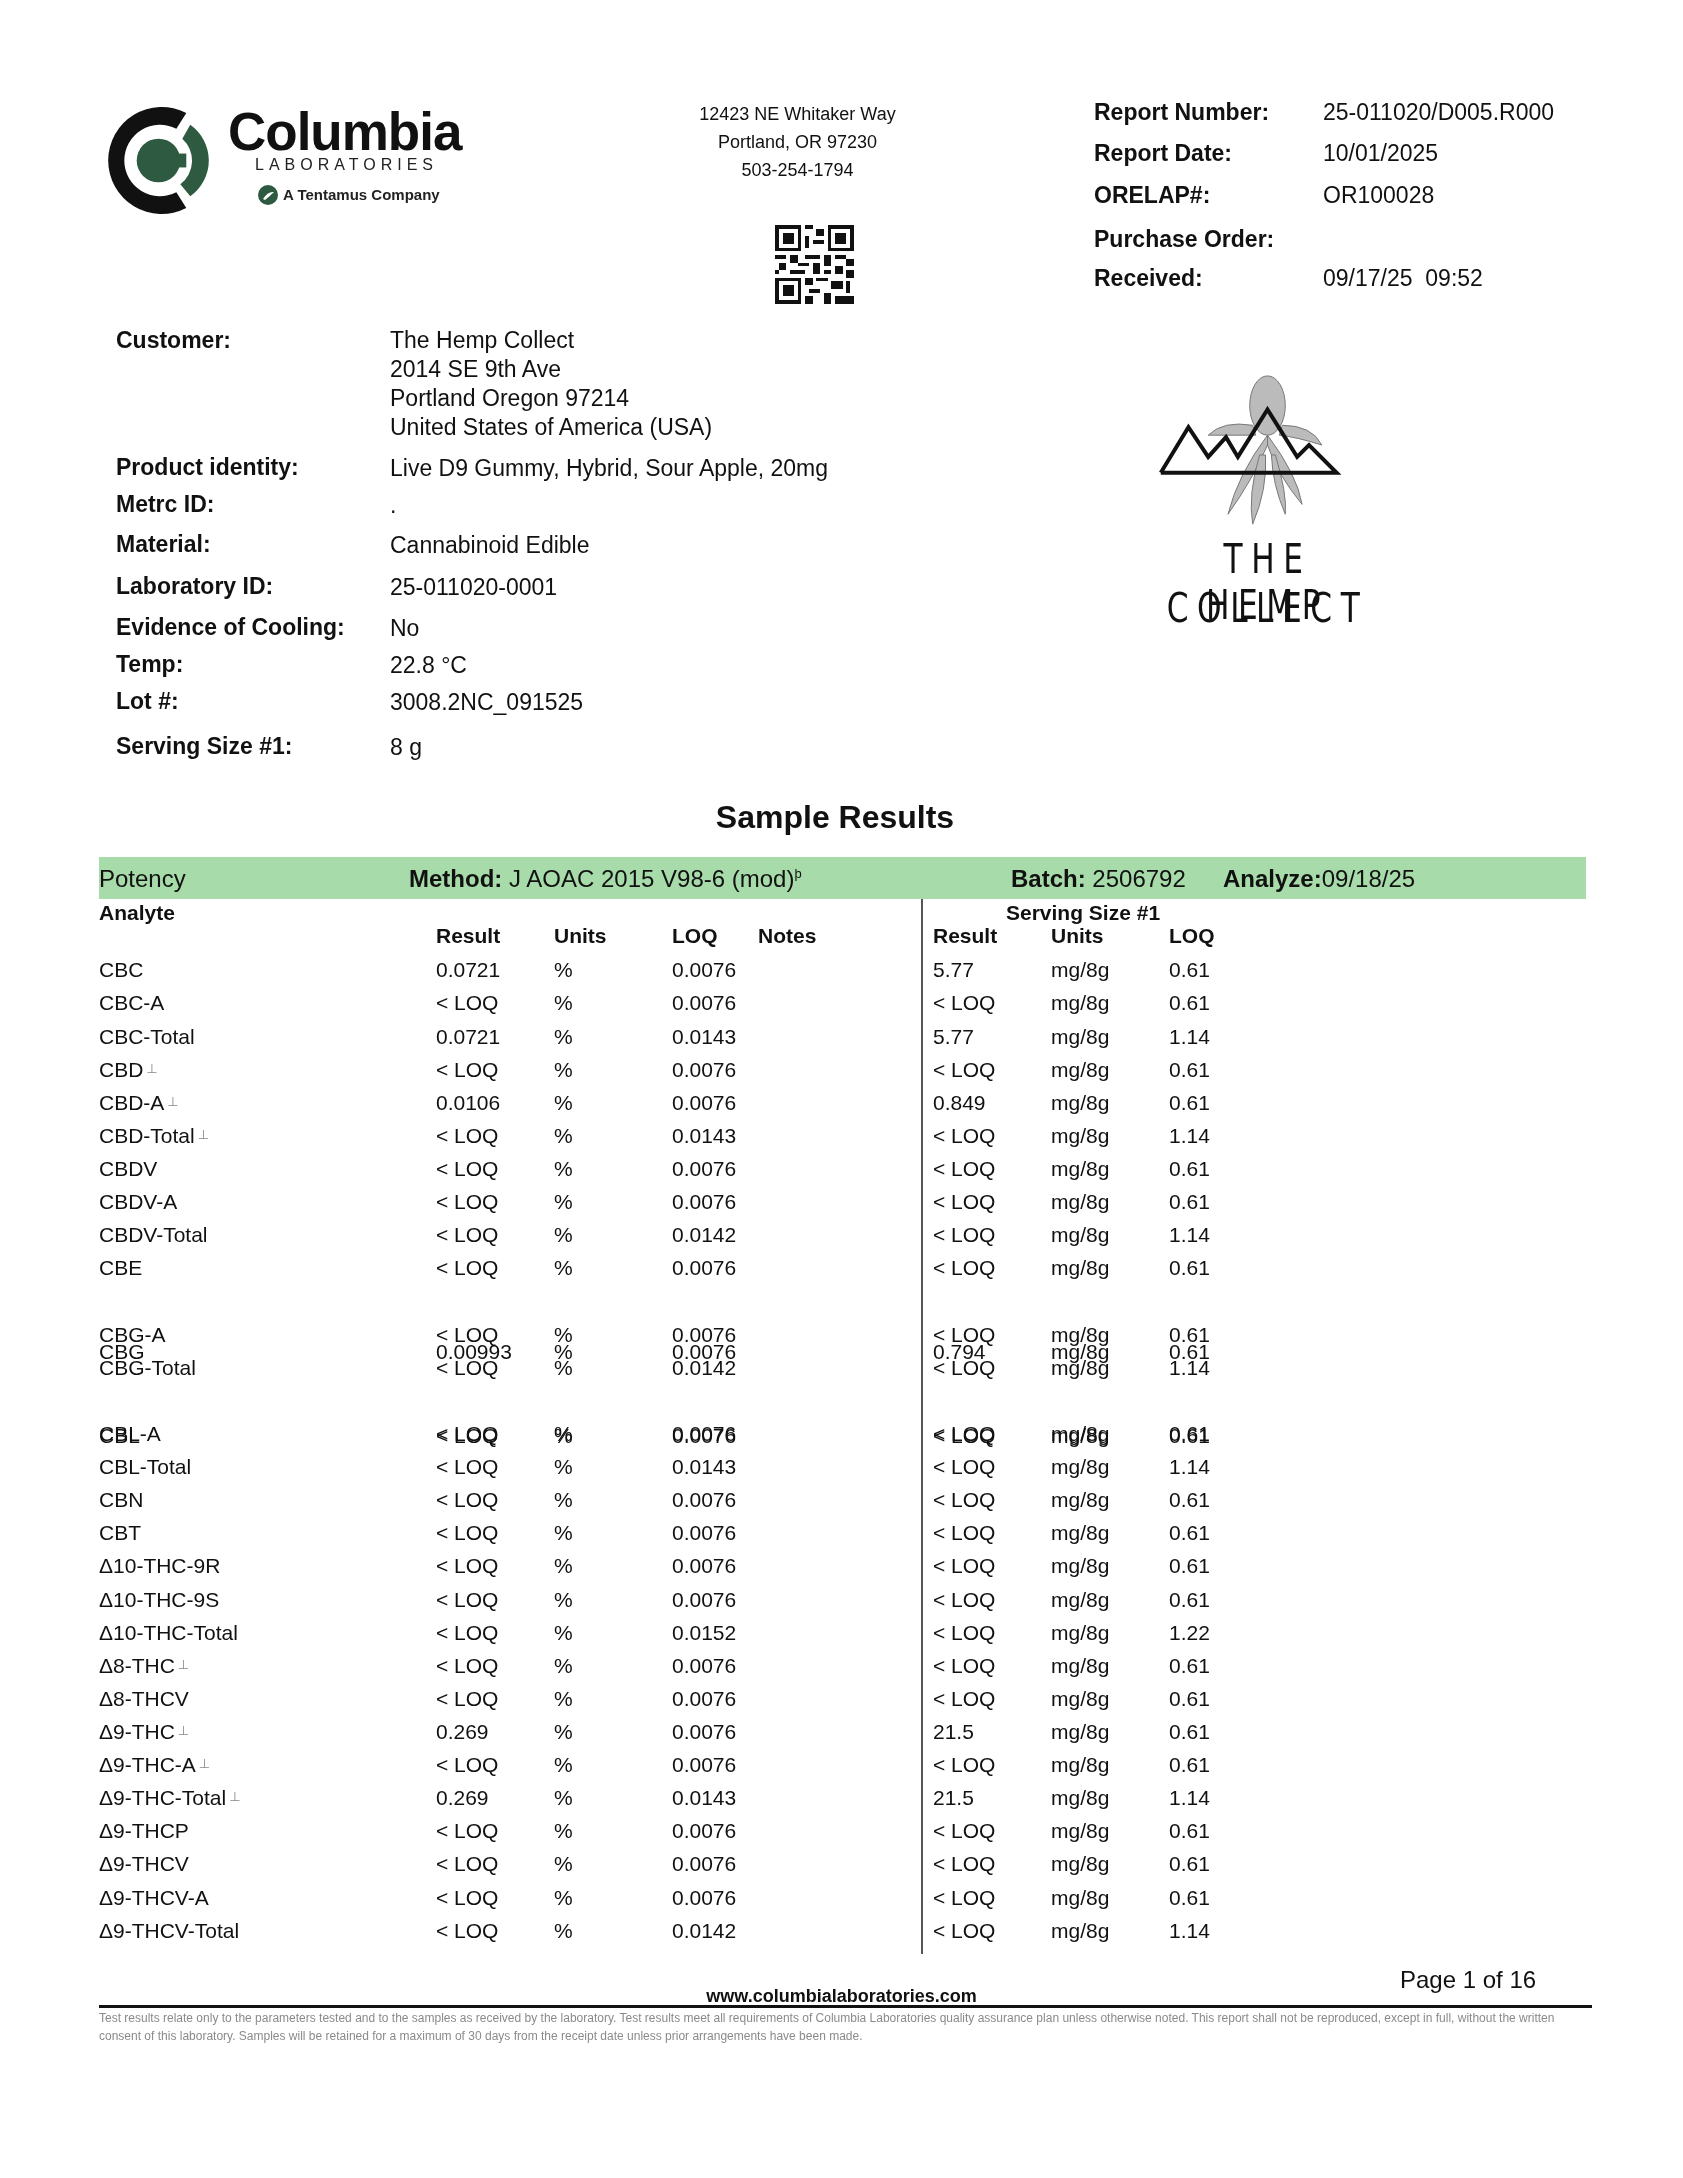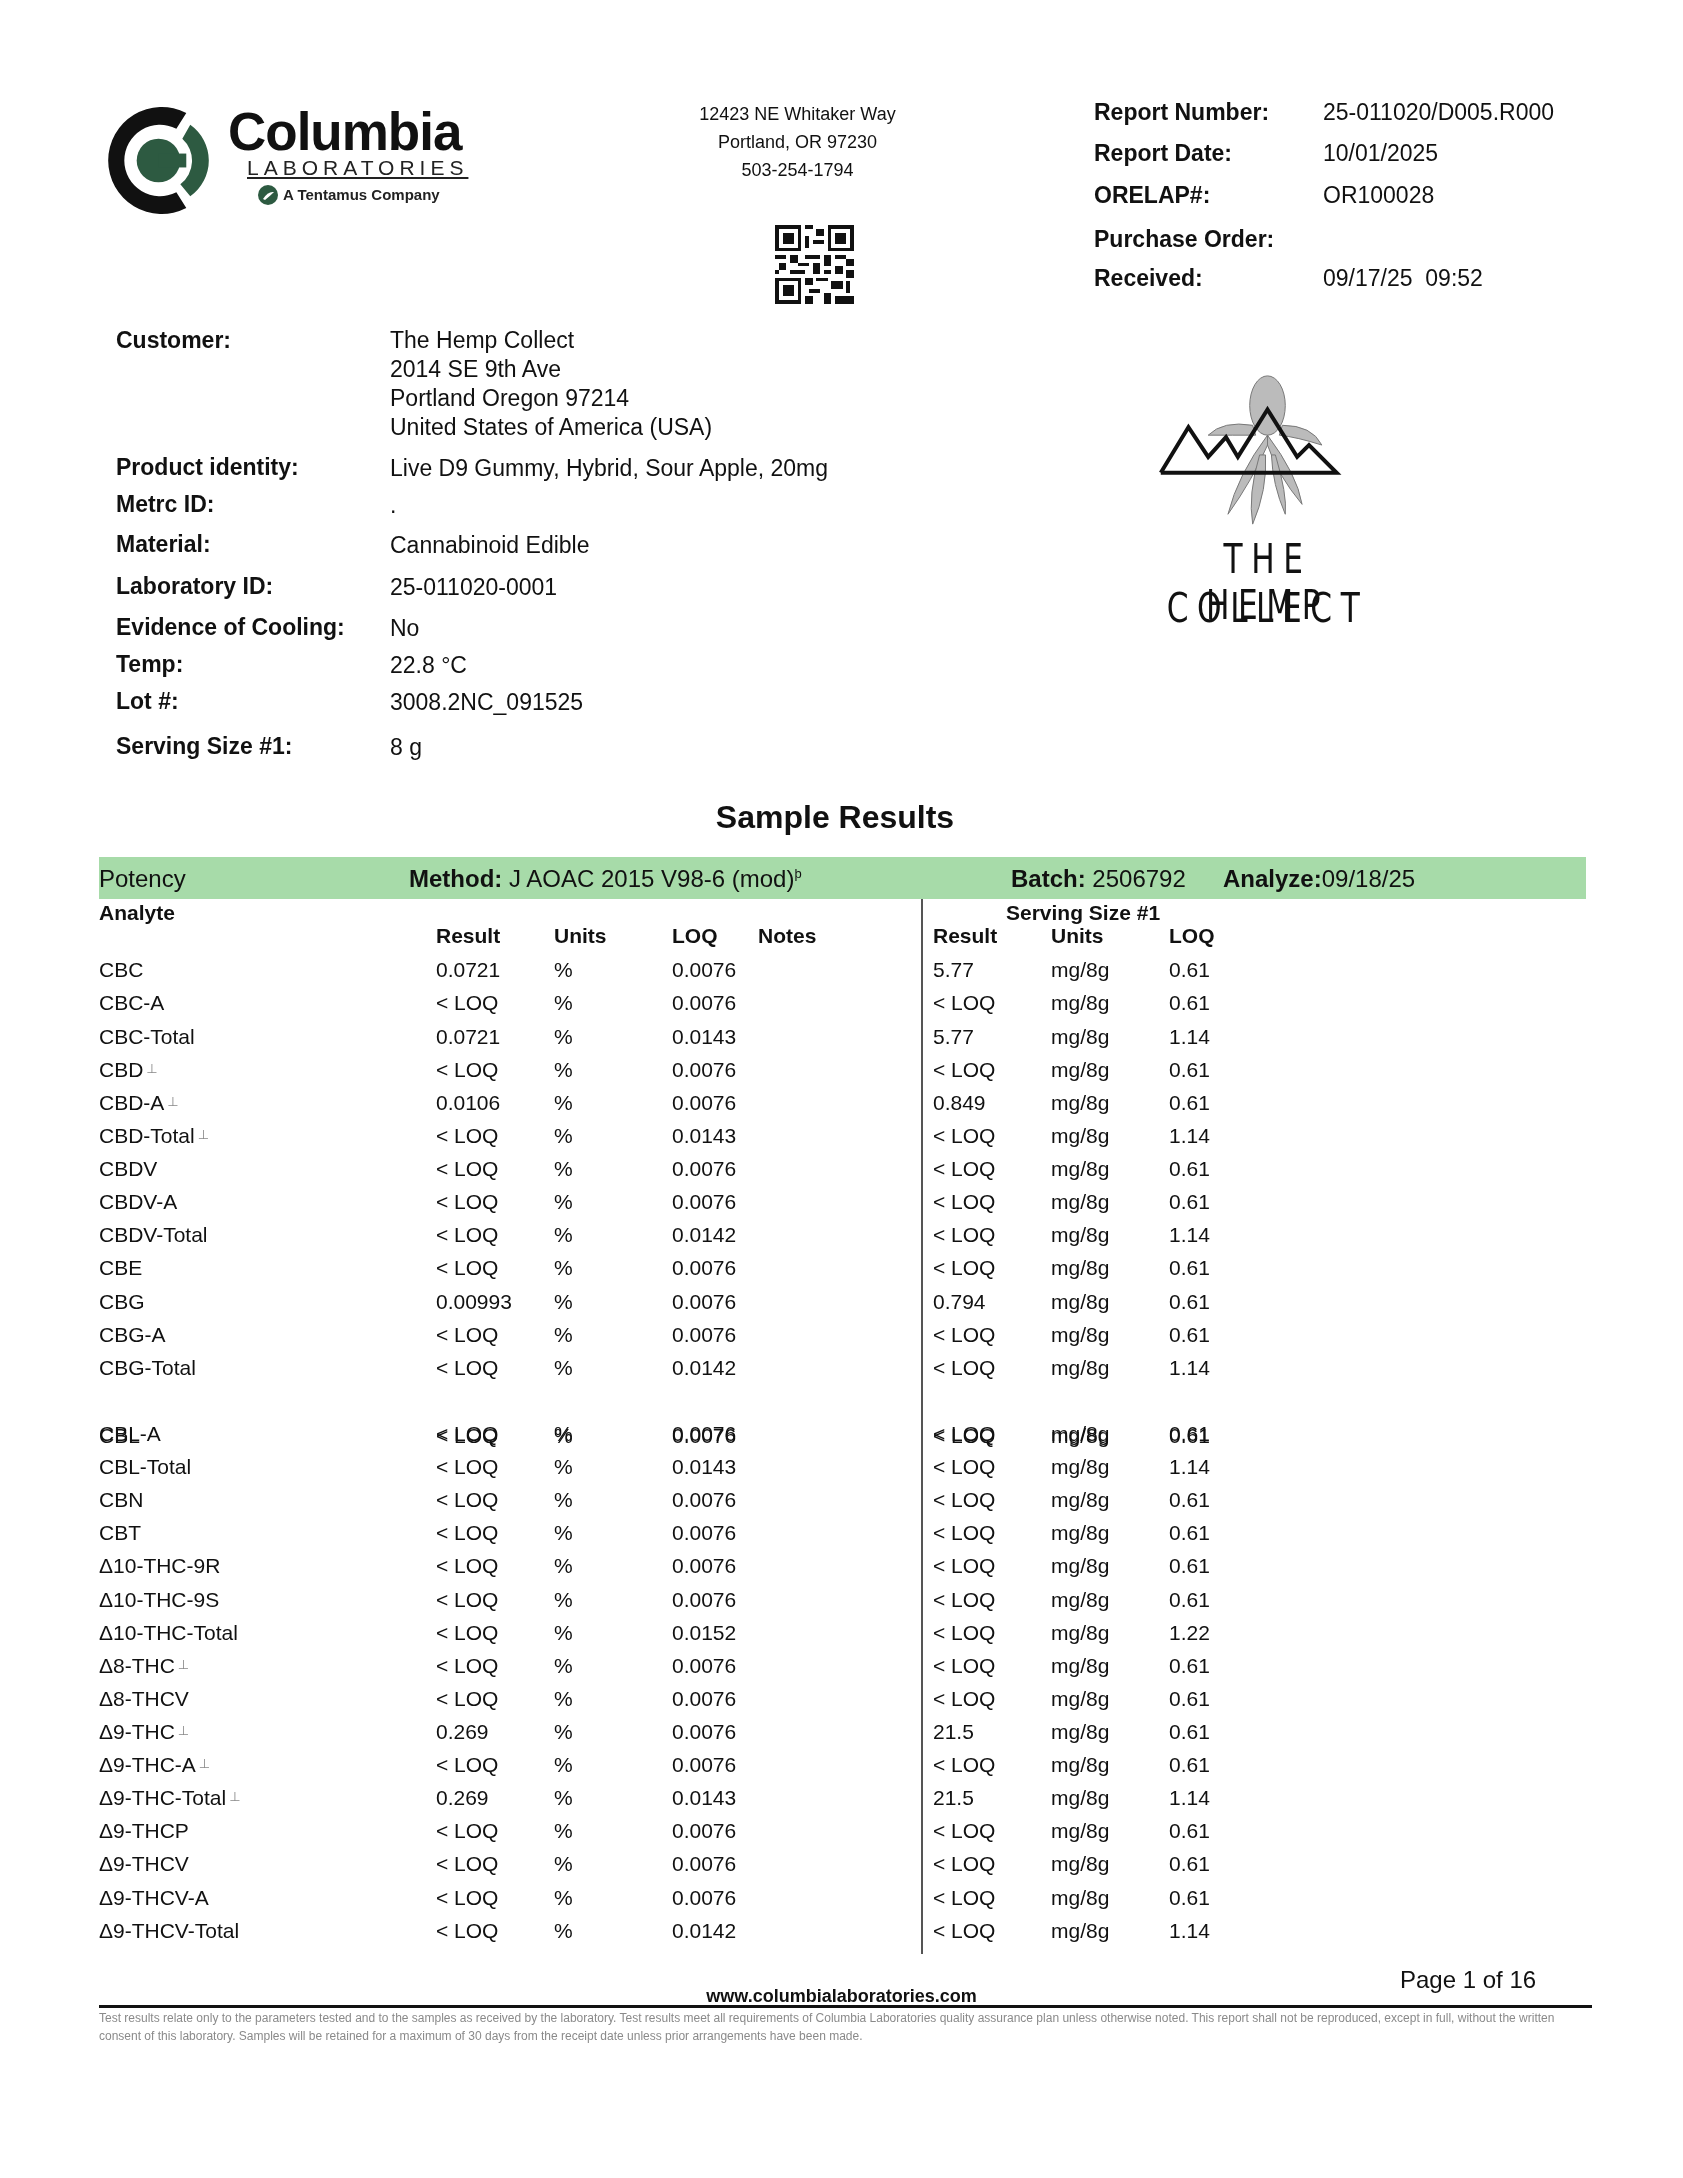--- a/index.html
+++ b/index.html
@@ -2,21 +2,21 @@
 <html><head>
 <meta charset="utf-8">
 <style>
   html, body { margin: 0; padding: 0; background: #ffffff; }
   body { width: 1683px; height: 2178px; position: relative; font-family: "Liberation Sans", sans-serif; color: #111; overflow: hidden; }
   .abs { position: absolute; }
 
   
   #lab-logo { left: 99px; top: 99px; width: 376px; height: 119px; }
   .logo-word { position: absolute; left: 129px; top: 2px; font-size: 53px; font-weight: bold; color: #111; letter-spacing: -1px; }
-  .logo-sub { position: absolute; left: 148px; top: 57px; font-size: 21px; letter-spacing: 5px; color: #222; text-decoration: underline; }
+  .logo-sub { position: absolute; left: 156px; top: 57px; font-size: 16px; letter-spacing: 5px; color: #222; }
   .logo-tag { position: absolute; left: 160px; top: 87px; font-size: 15px; font-weight: bold; color: #222; }
   .logo-tag-icon { position: absolute; left: 158px; top: 85px; }
 
   
   #lab-address { left: 634px; top: 100px; width: 327px; text-align: center; font-size: 18px; line-height: 28px; }
   #qr-code { left: 775px; top: 225px; width: 79px; height: 79px; }
 
   
   #report-info { left: 1094px; top: 99px; width: 554px; }
   .ri-row { position: absolute; left: 0; font-size: 23px; white-space: nowrap; }
@@ -328,21 +328,21 @@
     </div>
     <div class="row" style="top: 1256px;">
       <span class="cell c-analyte"><span>CBE</span><span class="footnote-mark"></span></span>
       <span class="cell c-result"><span>&lt; LOQ</span></span>
       <span class="cell c-units"><span>%</span></span>
       <span class="cell c-loq"><span>0.0076</span></span>
       <span class="cell c-sresult"><span>&lt; LOQ</span></span>
       <span class="cell c-sunits"><span>mg/8g</span></span>
       <span class="cell c-sloq"><span>0.61</span></span>
     </div>
-    <div class="row" style="top: 1290px; text-align: center;">
+    <div class="row" style="top: 1340px; text-align: center;">
       <span class="cell c-analyte"><span>CBG</span><span class="footnote-mark"></span></span>
       <span class="cell c-result"><span>0.00993</span></span>
       <span class="cell c-units"><span>%</span></span>
       <span class="cell c-loq"><span>0.0076</span></span>
       <span class="cell c-sresult"><span>0.794</span></span>
       <span class="cell c-sunits"><span>mg/8g</span></span>
       <span class="cell c-sloq"><span>0.61</span></span>
     </div>
     <div class="row" style="top: 1323px;">
       <span class="cell c-analyte"><span>CBG-A</span><span class="footnote-mark"></span></span>

